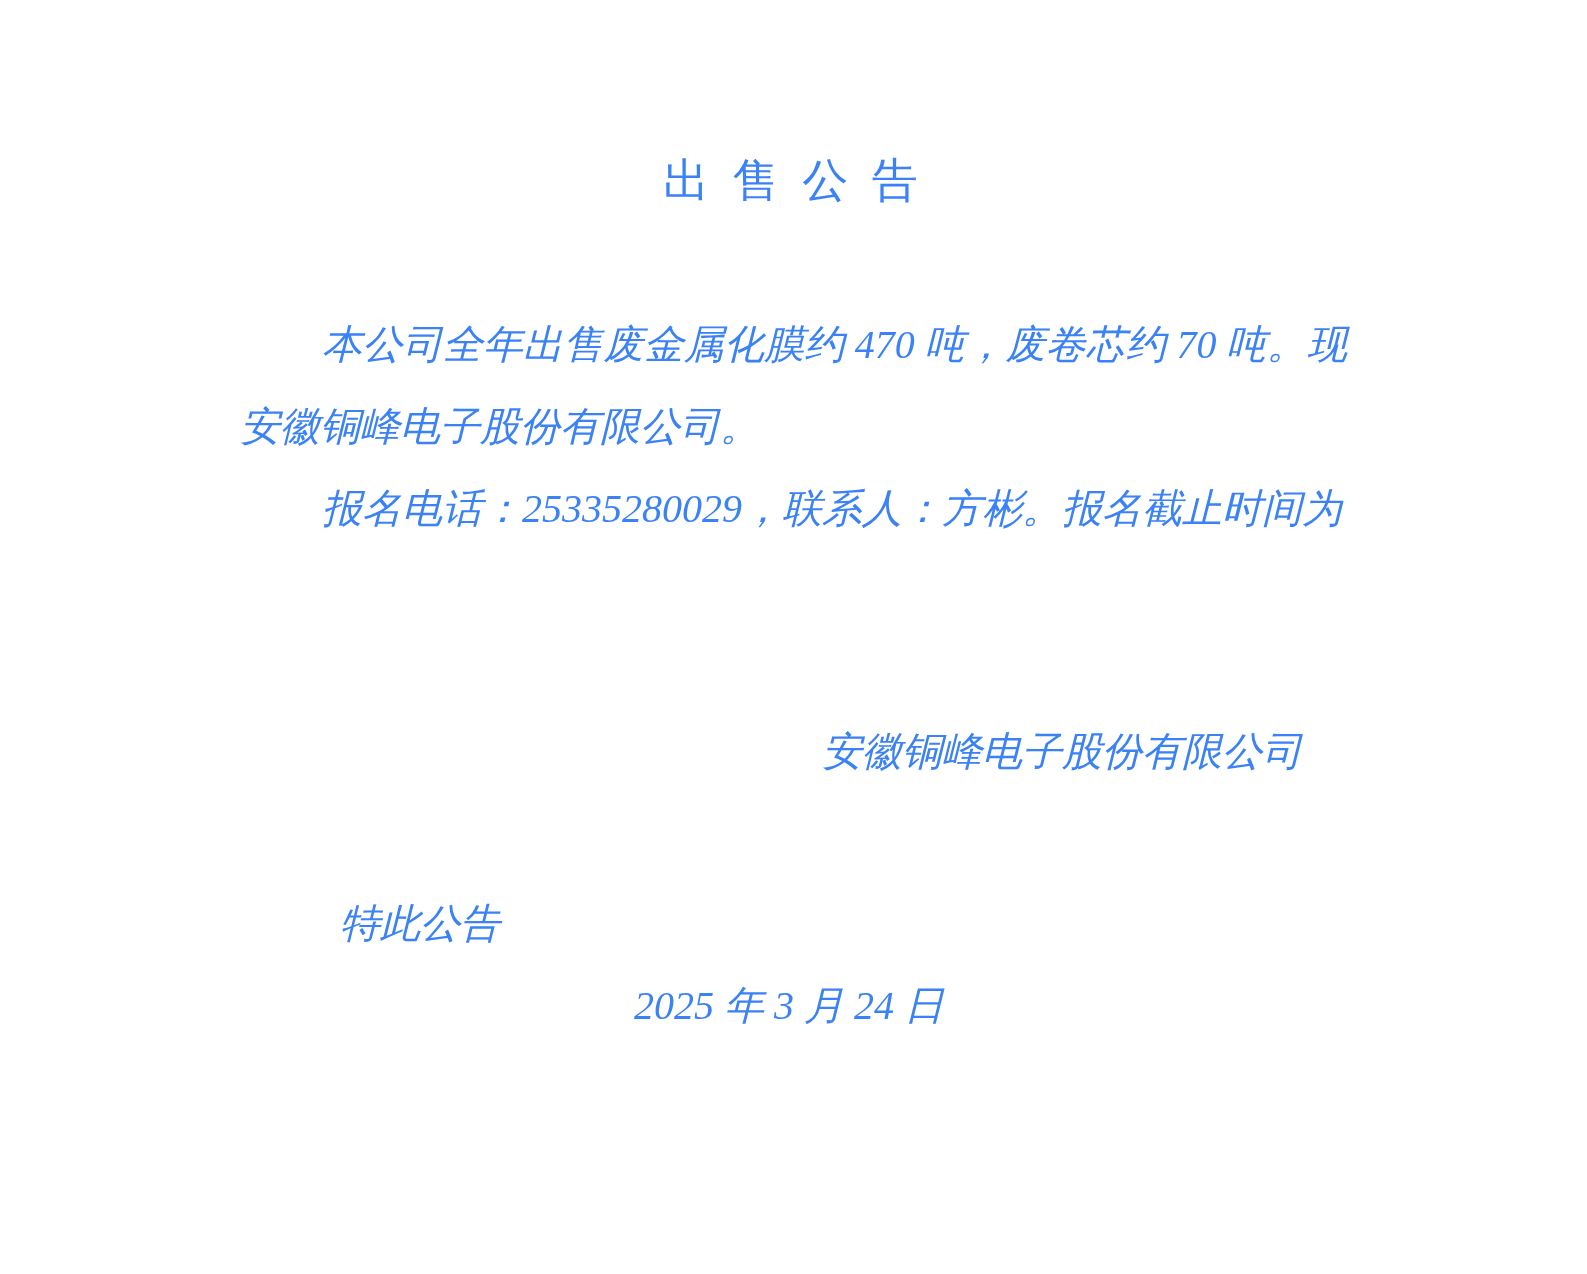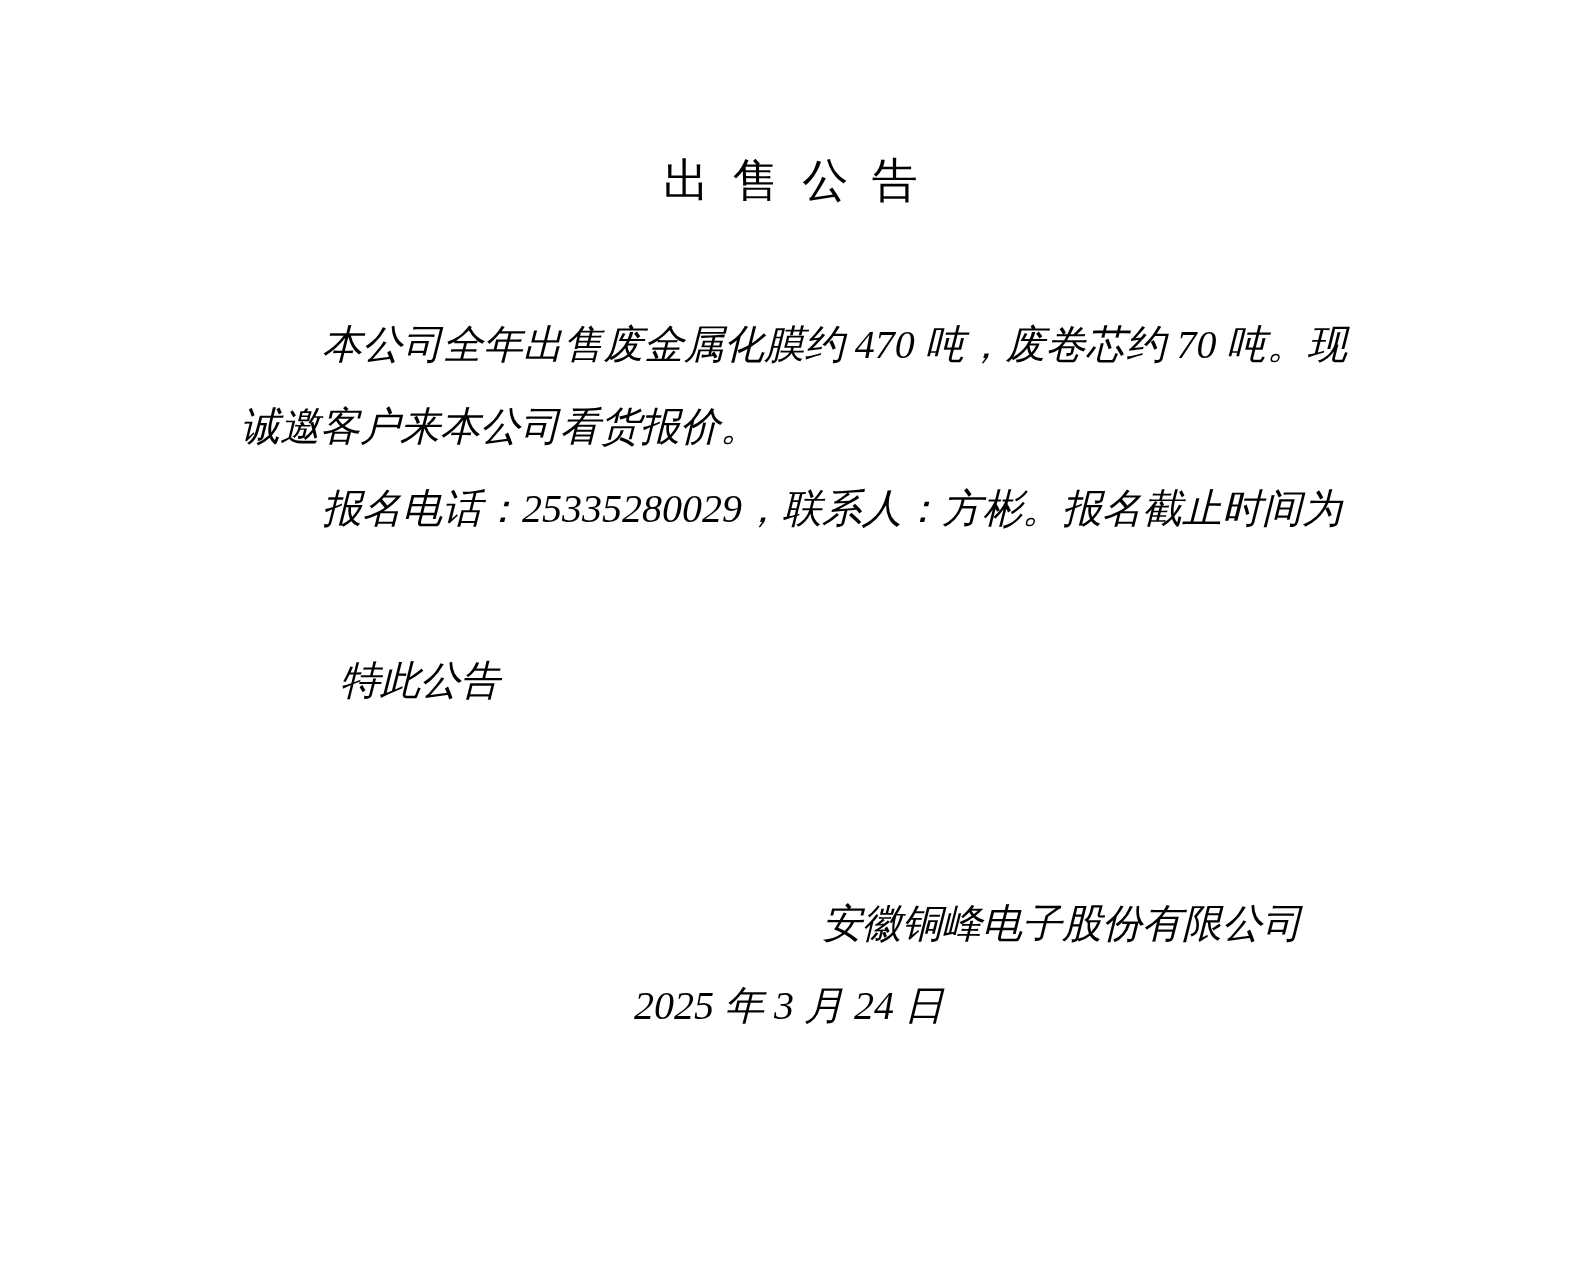--- a/index.html
+++ b/index.html
@@ -5,21 +5,21 @@
   html, body {
     margin: 0;
     padding: 0;
     background: #ffffff;
   }
   .page {
     position: relative;
     width: 1587px;
     height: 1274px;
     background: #ffffff;
-    color: #000000;
+    color: #3b82f6;
     font-family: "Liberation Serif", "DejaVu Serif", serif;
     box-sizing: border-box;
     padding: 0 240px;
     overflow: hidden;
   }
   .doc-title {
     font-size: 46px;
     font-weight: normal;
     line-height: 82px;
     text-align: center;
@@ -61,23 +61,23 @@
 </style>
 </head>
 <body>
 
 <div class="page">
 
   <h1 class="doc-title">出 售 公 告</h1>
 
   <div class="body-block">
     <p class="line indent flush">本公司全年出售废金属化膜约 470 吨，废卷芯约 70 吨。现</p>
-    <p class="line">诚邀客户来本公司看货报价。</p>
+    <p class="line">安徽铜峰电子股份有限公司。</p>
     <p class="line indent">报名电话：25335280029，联系人：方彬。报名截止时间为</p>
   </div>
 
+  <p class="line sig-company">安徽铜峰电子股份有限公司</p>
+
   <p class="line closing">特此公告</p>
-
-  <p class="line sig-company">安徽铜峰电子股份有限公司</p>
 
   <p class="line sig-date">2025 年 3 月 24 日</p>
 
 </div>
 
 </body></html>

